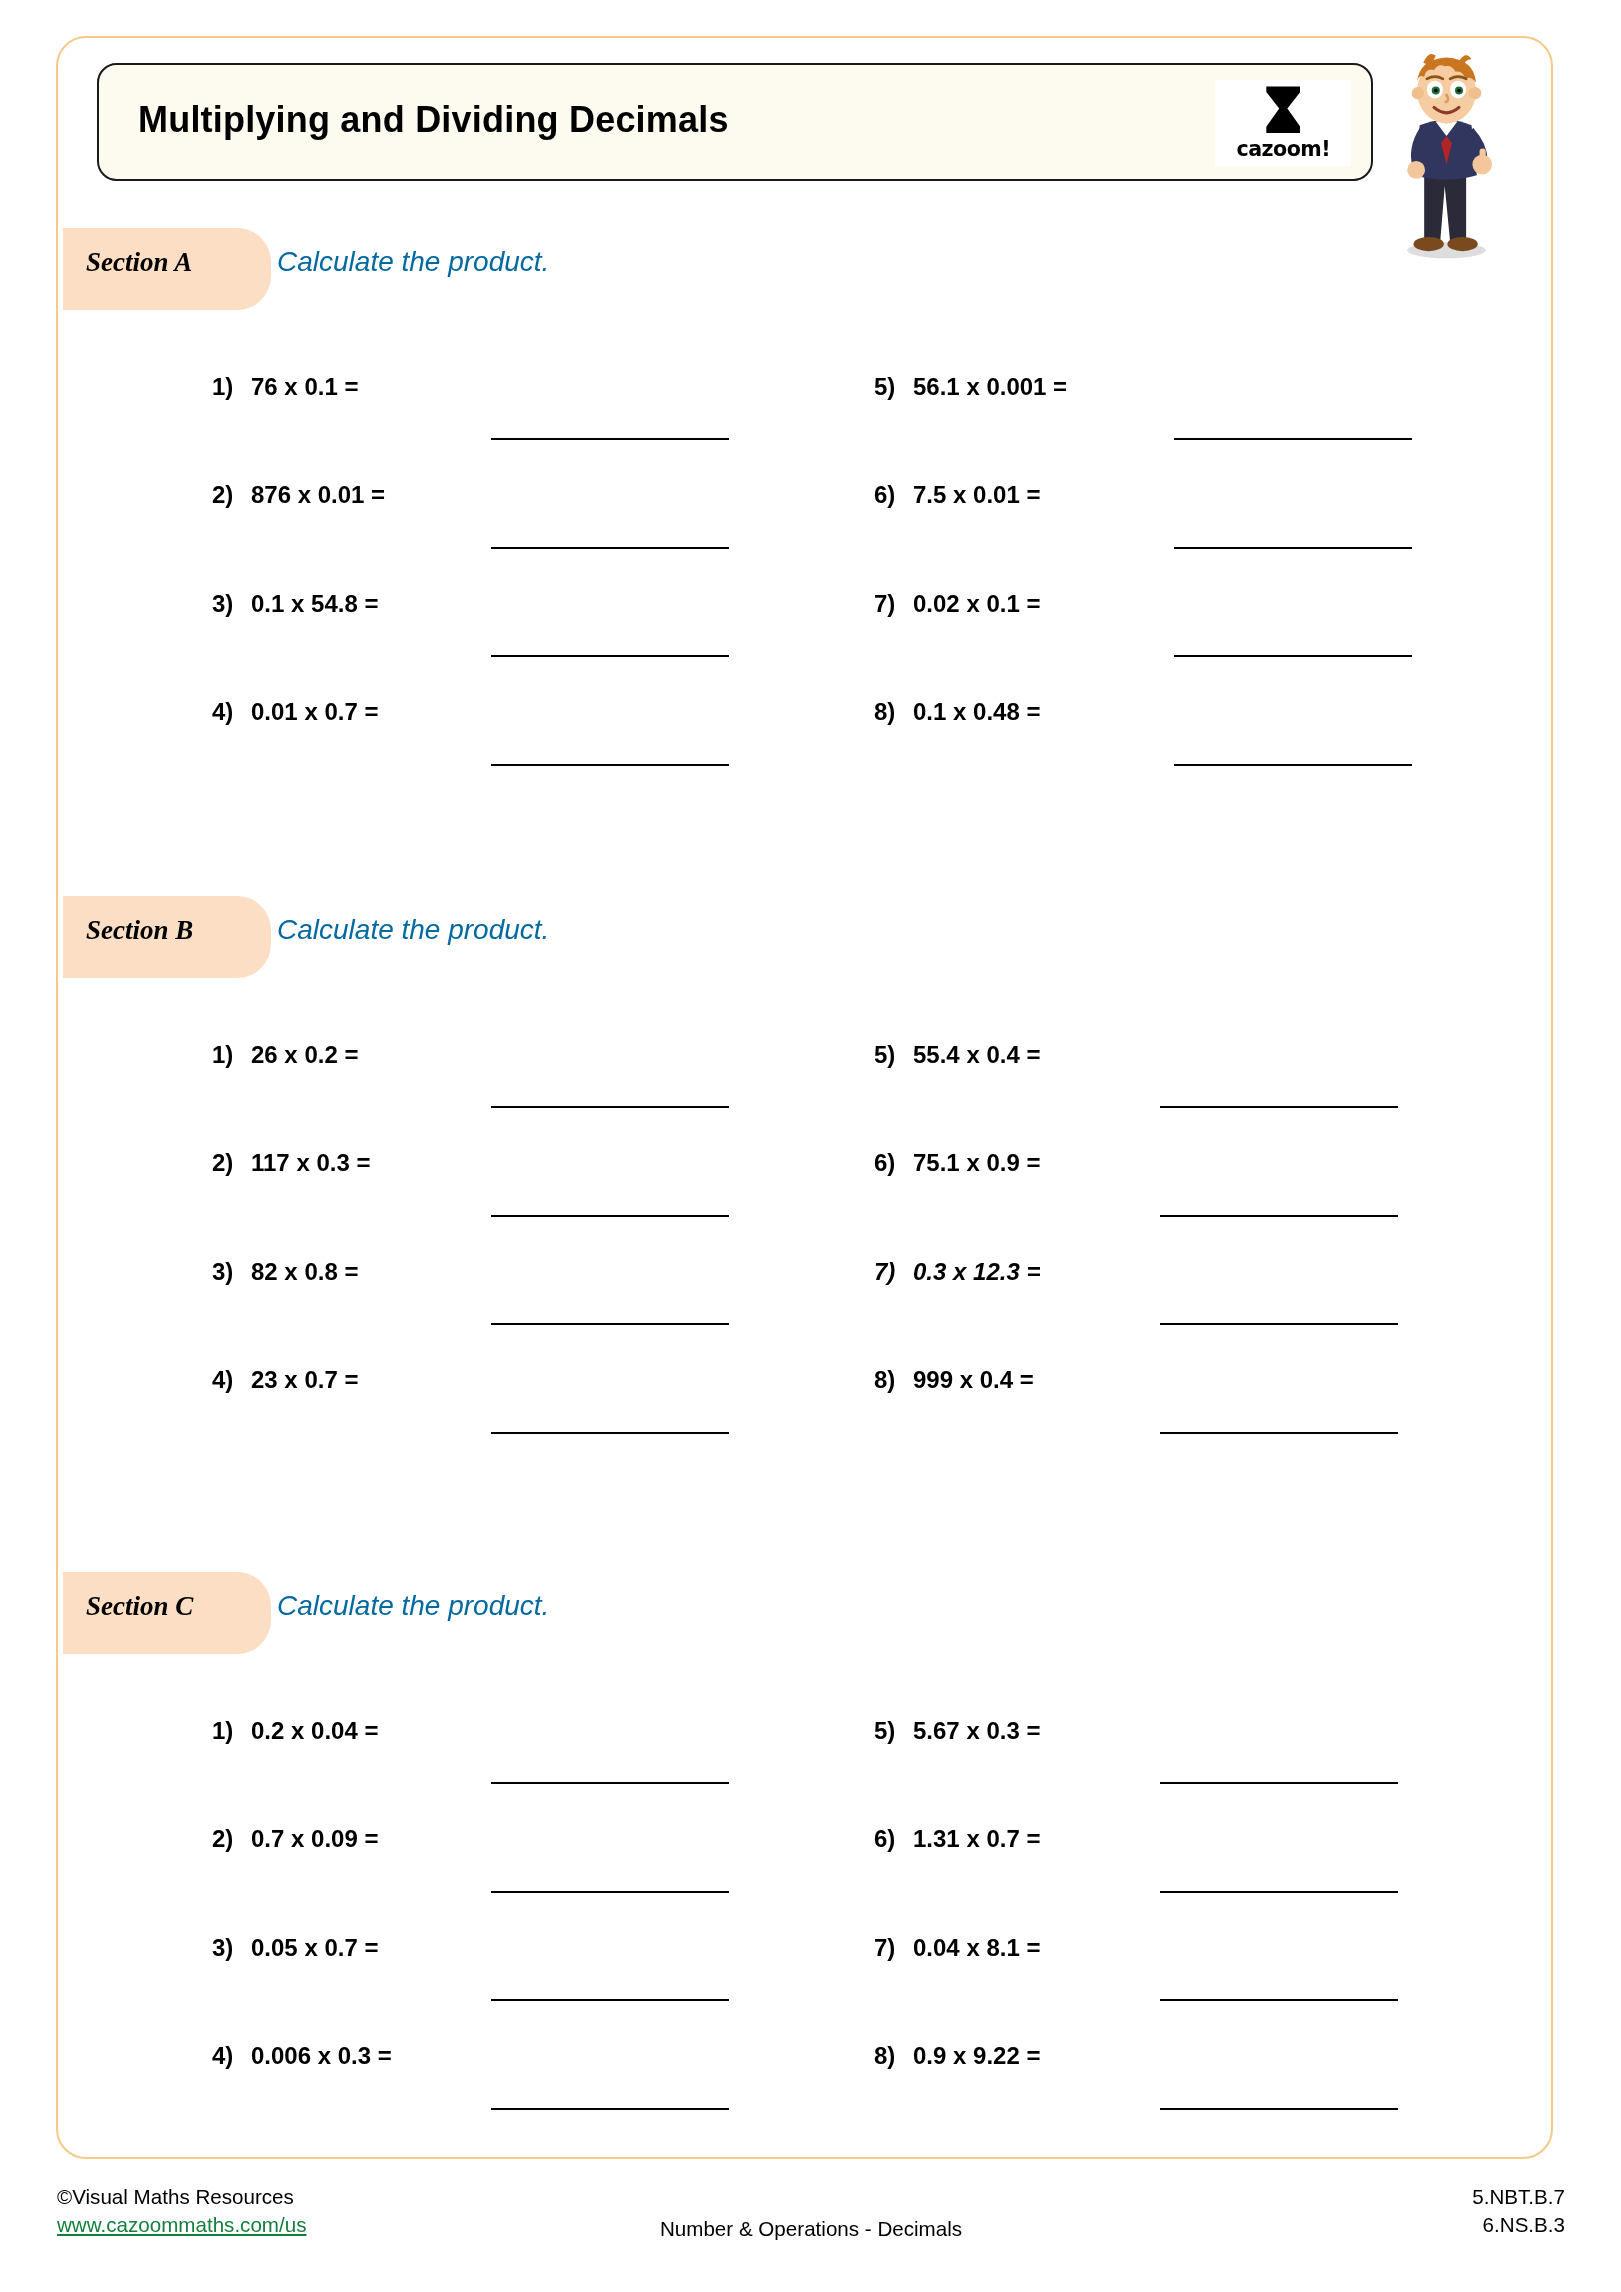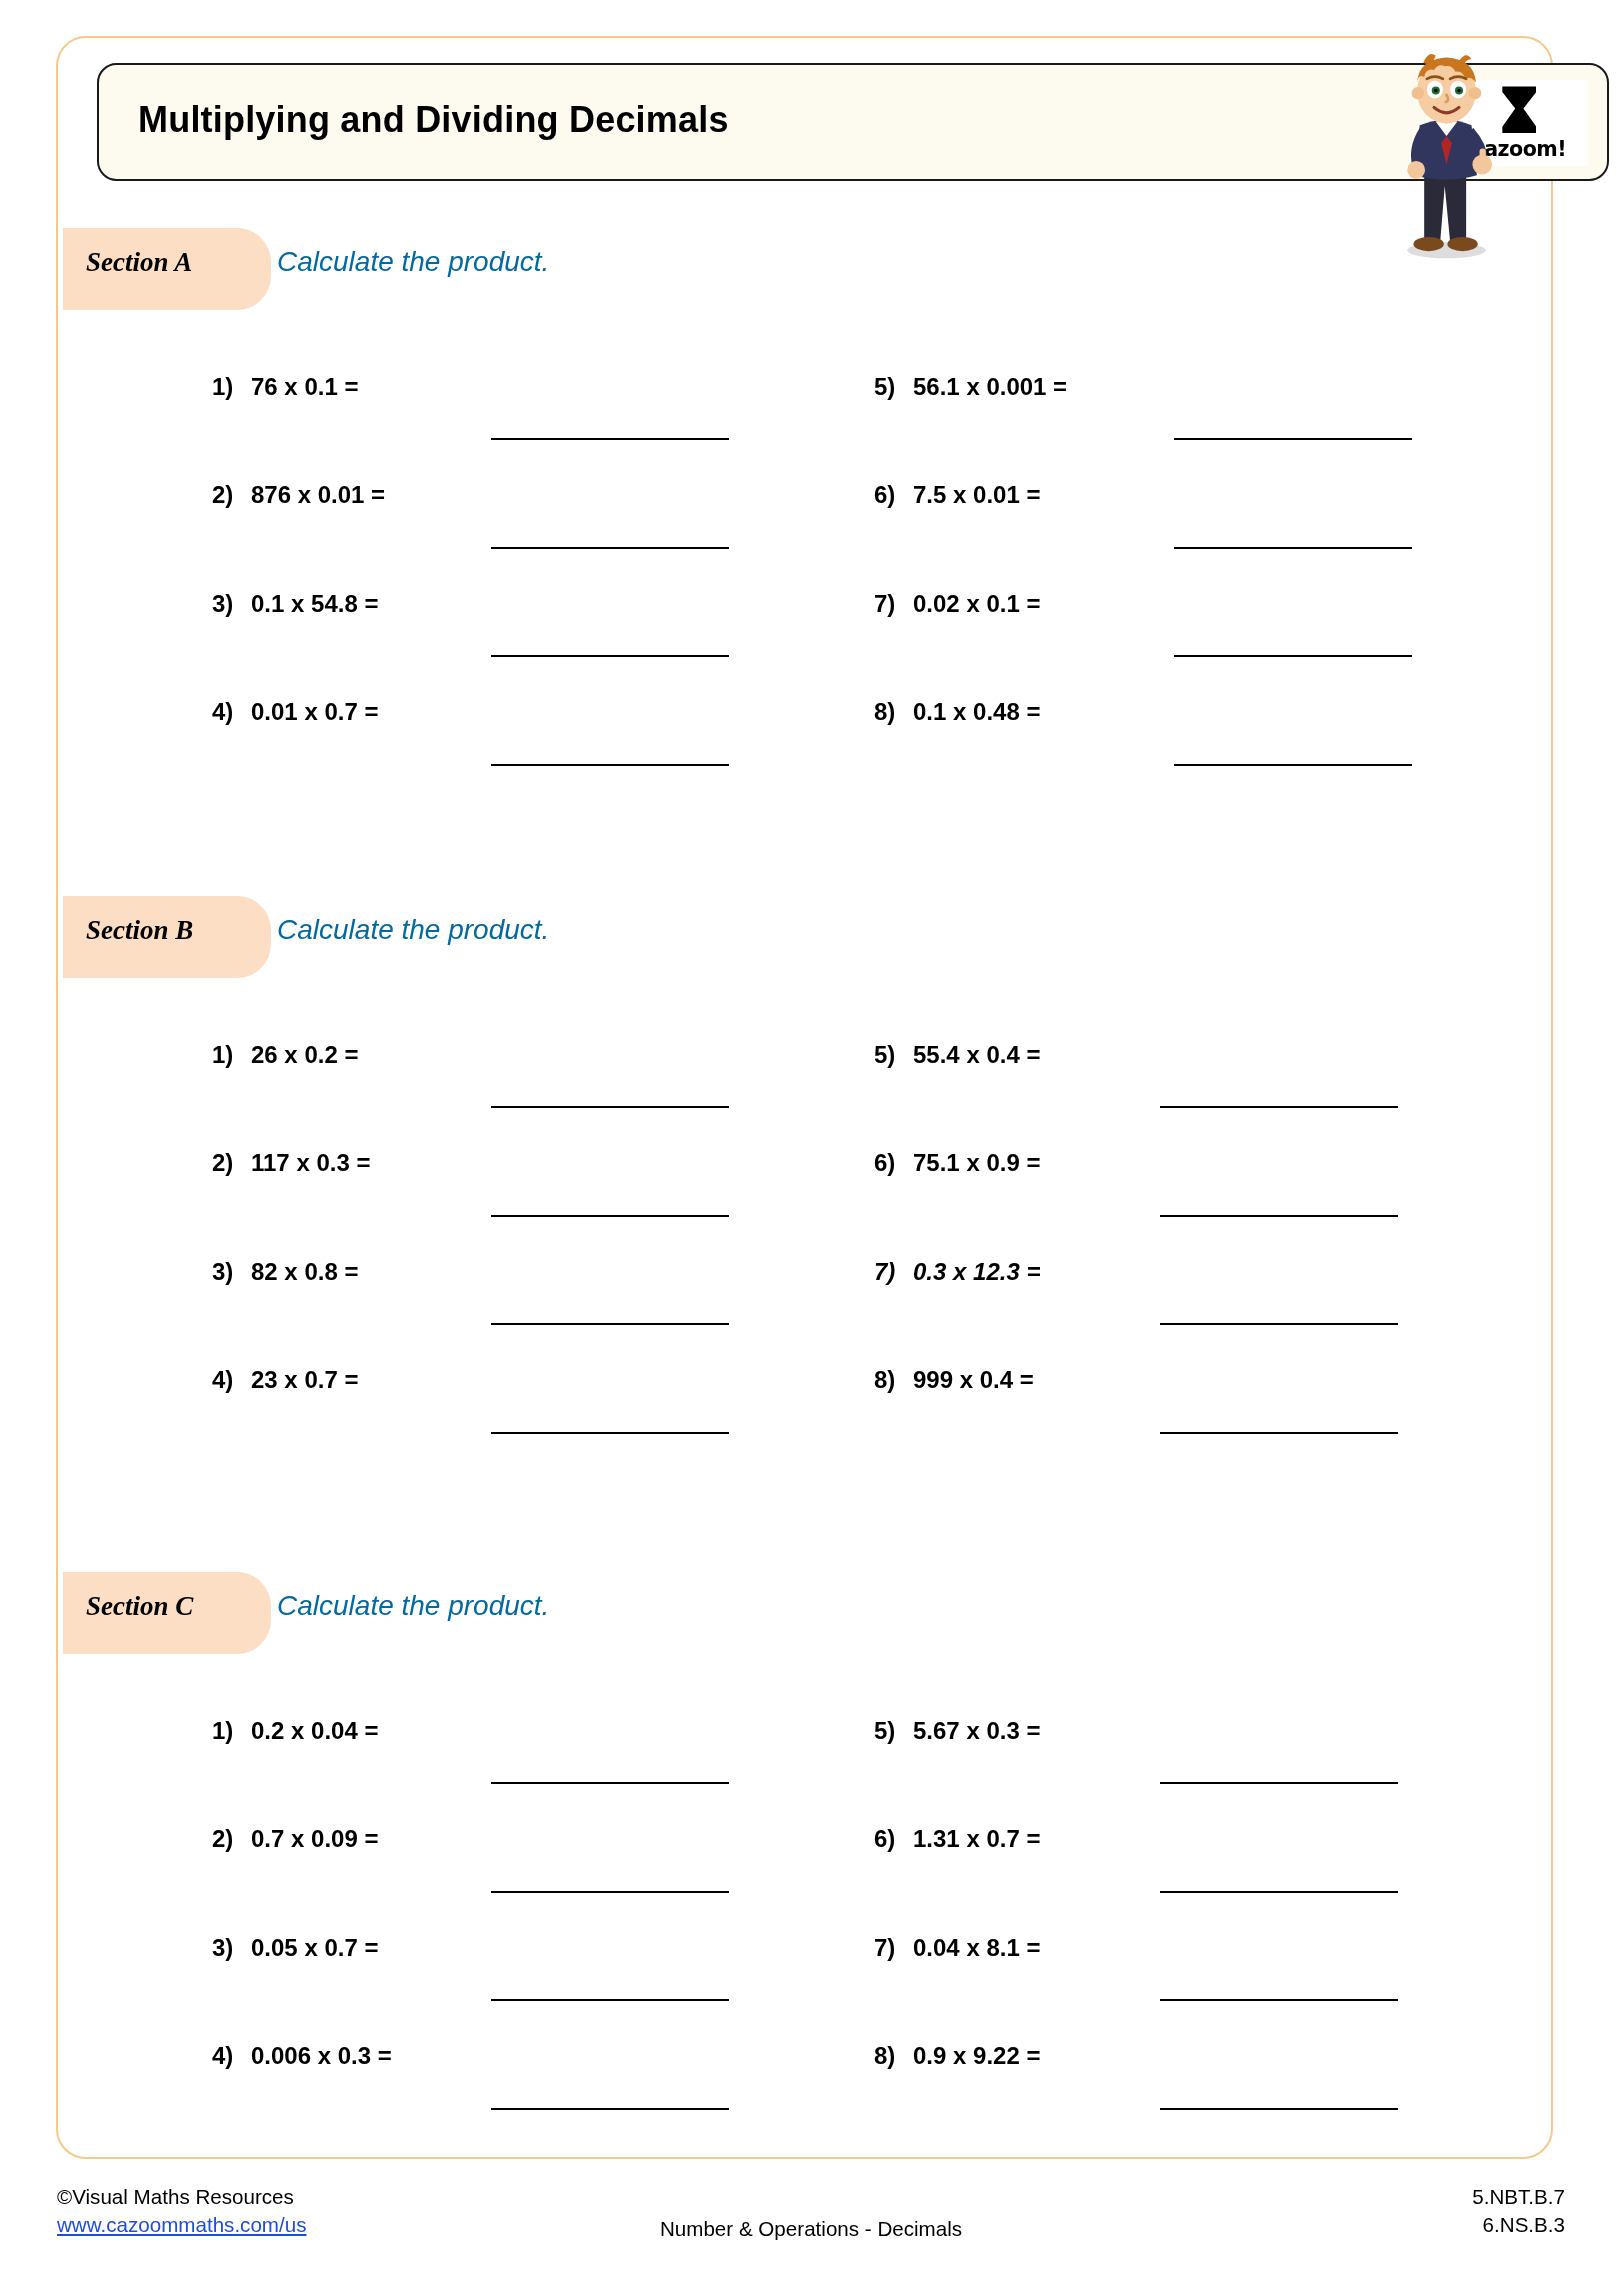--- a/index.html
+++ b/index.html
@@ -35,21 +35,21 @@
     border-radius: 30px;
     box-sizing: border-box;
     background: #ffffff;
   }
 
   
   .title-box {
     position: absolute;
     left: 97px;
     top: 63px;
-    width: 1512px;
+    width: 1276px;
     height: 118px;
     border: 2.7px solid #1a1a1a;
     border-radius: 19.7px;
     background: #fdfaf0;
     box-sizing: border-box;
   }
   .title-text {
     position: absolute;
     left: 39px;
     top: 34px;
@@ -164,21 +164,21 @@
   }
   .footer-left {
     position: absolute;
     left: 57px;
     top: 0;
     font-size: 20.6px;
     color: #000;
     line-height: 1.35;
   }
   .footer-left a {
-    color: #1d4ed8;
+    color: #15803d;
   }
   .footer-center {
     position: absolute;
     left: 0;
     right: 0;
     top: 34px;
     text-align: center;
     font-size: 20.6px;
     color: #000;
   }

